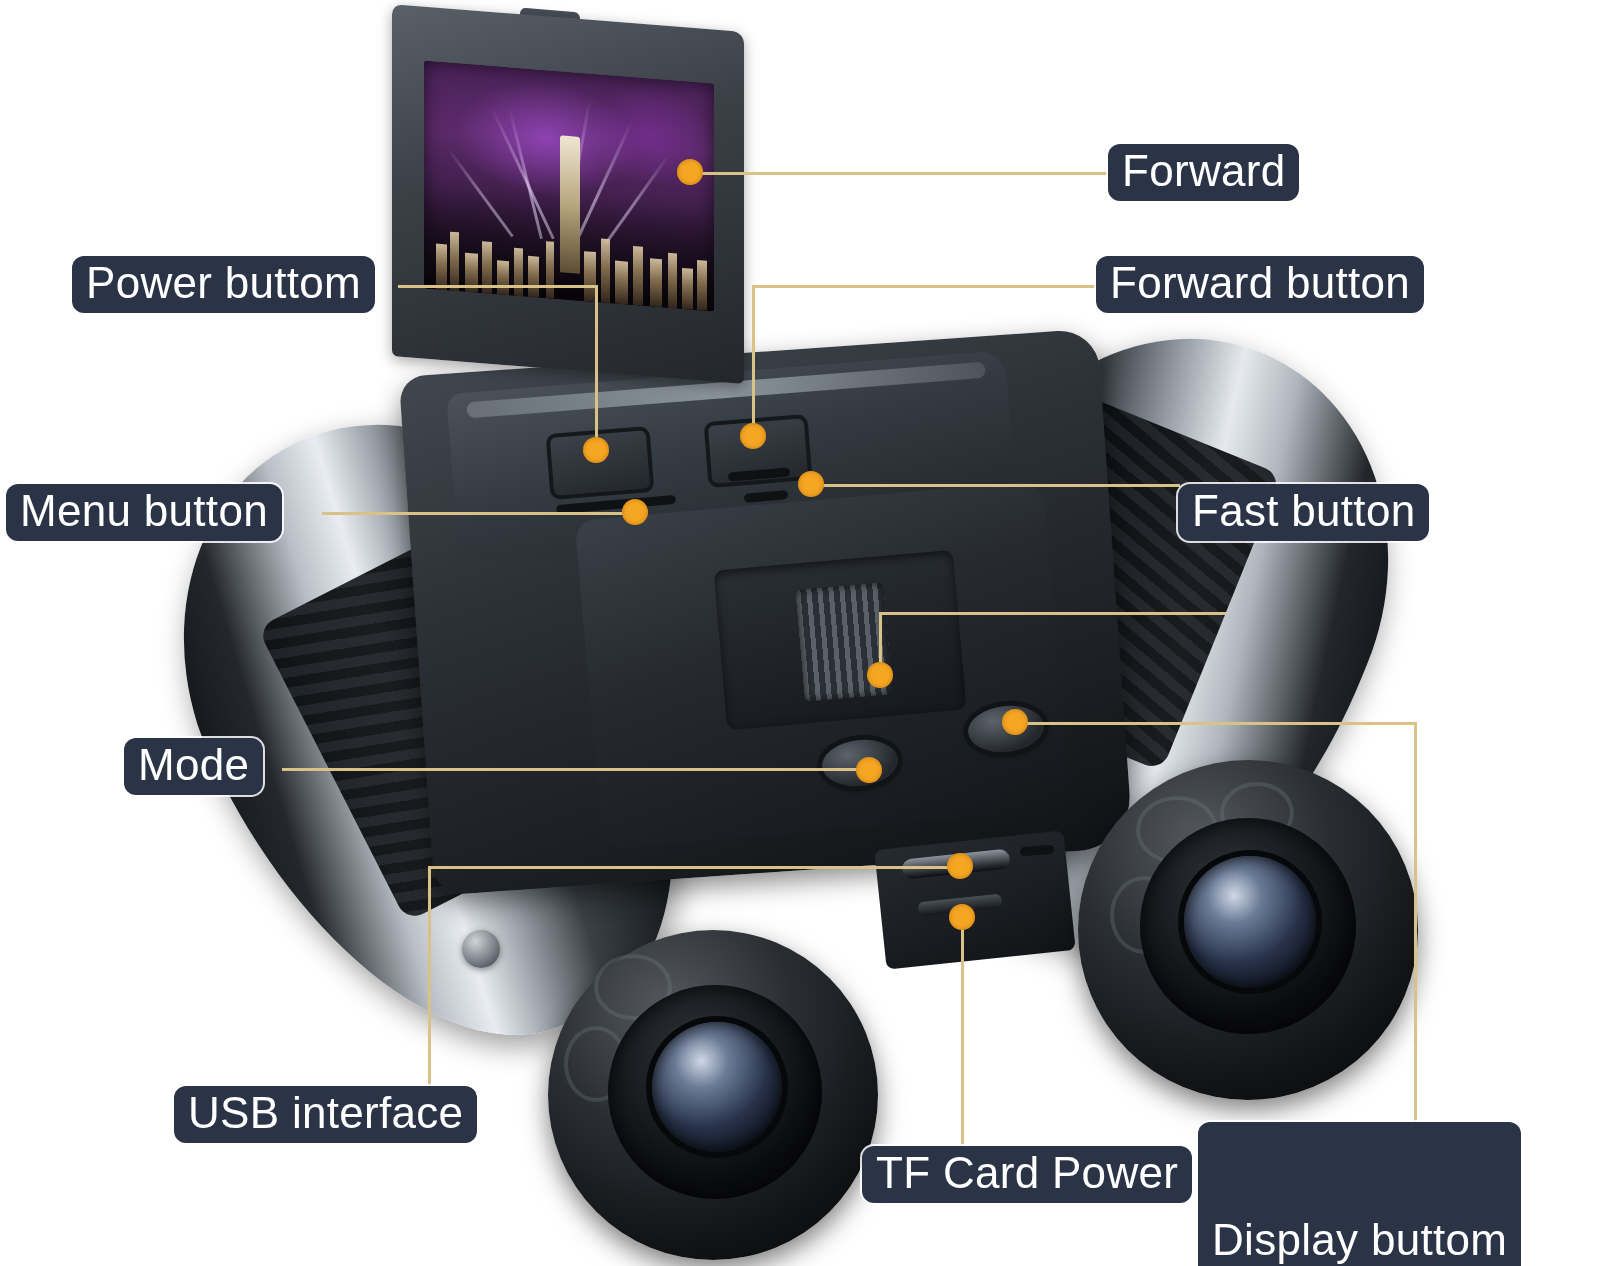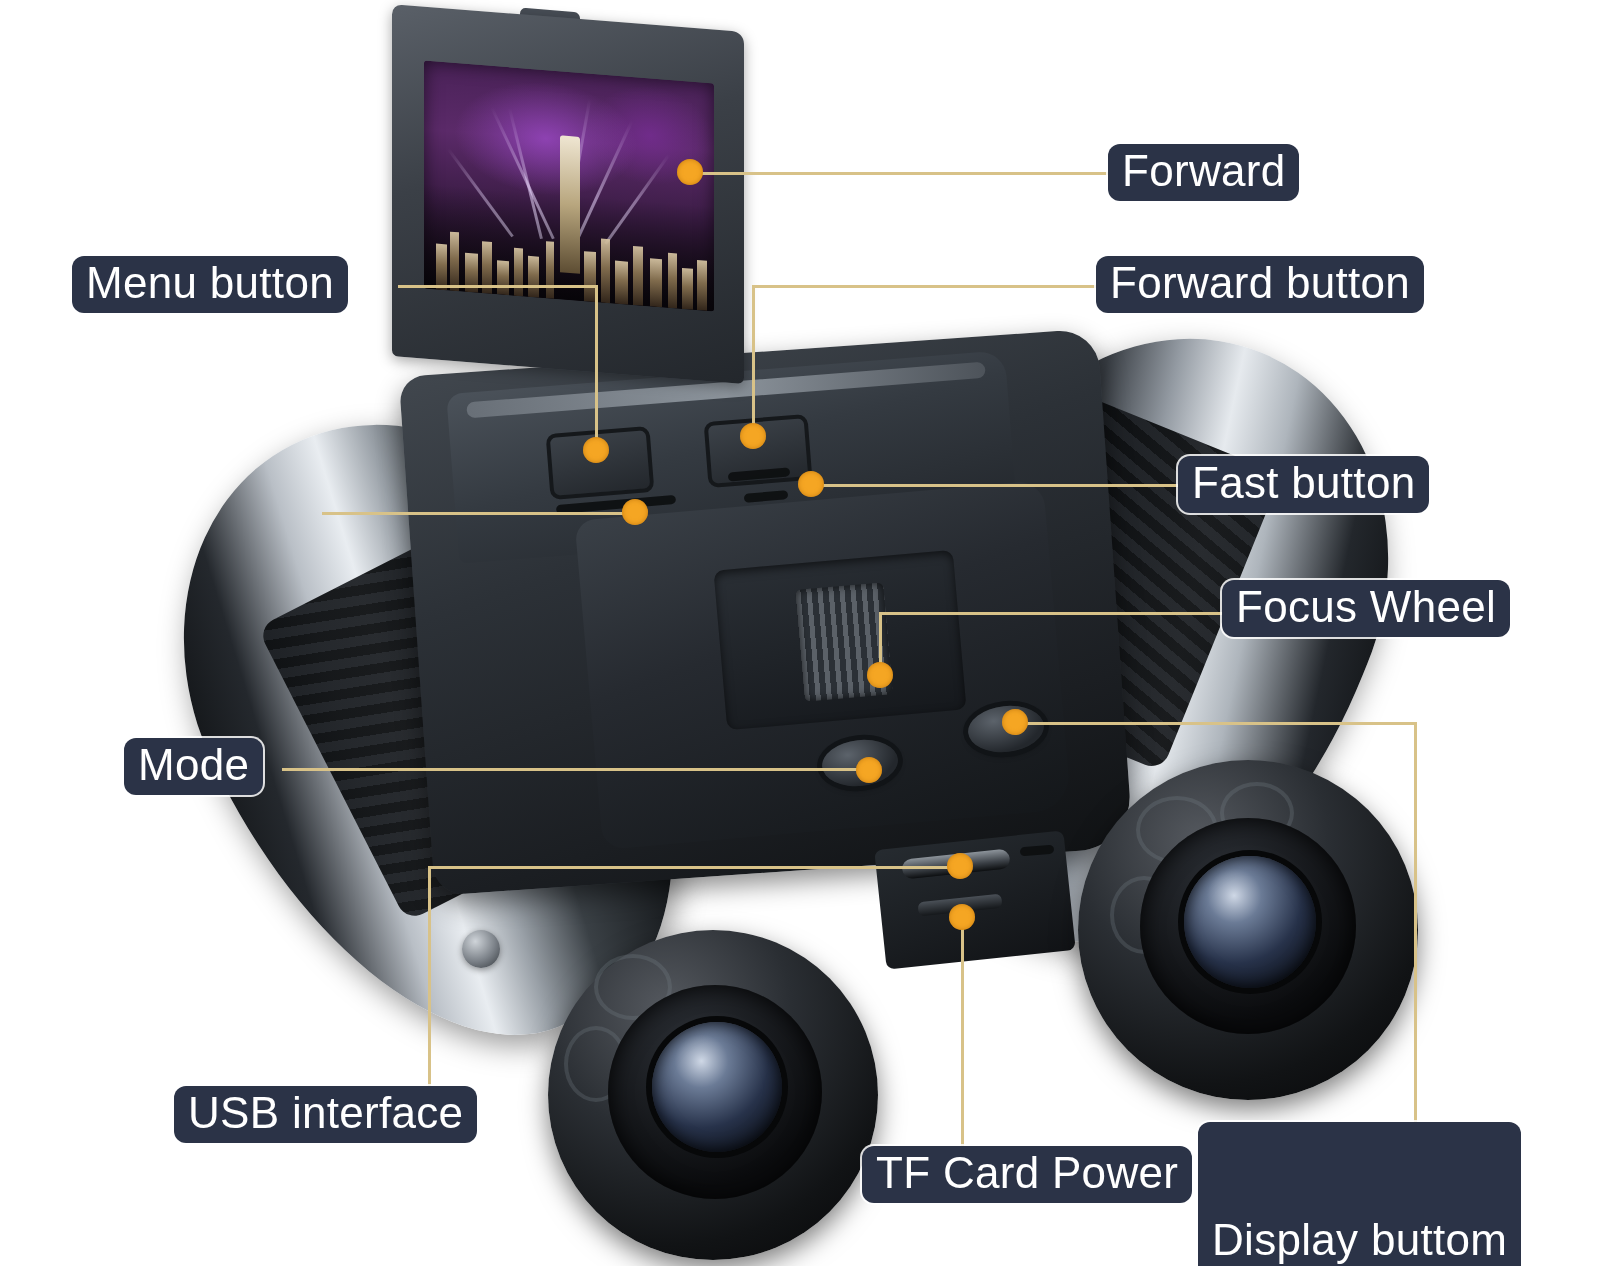--- a/index.html
+++ b/index.html
@@ -411,28 +411,28 @@
 
   <div class="lead v" style="left:961px; top:925px; height:232px;"></div>
   <div class="dot" style="left:949px; top:904px;"></div>
 
   <div class="lead h" style="left:1024px; top:722px; width:392px;"></div>
   <div class="lead v" style="left:1414px; top:722px; height:402px;"></div>
   <div class="dot" style="left:1002px; top:709px;"></div>
 
   <div class="label" style="left:1108px; top:144px;">Forward</div>
 
-  <div class="label" style="left:72px; top:256px;">Menu button</div>
+  <div class="label" style="left:72px; top:256px;">Power buttom</div>
 
   <div class="label" style="left:1096px; top:256px;">Forward button</div>
 
-
-  <div class="label" style="left:1178px; top:456px;">Fast button</div>
-
-  <div class="label" style="left:1222px; top:580px;">Focus Wheel</div>
+  <div class="label" style="left:6px; top:484px;">Menu button</div>
+
+  <div class="label" style="left:1178px; top:484px;">Fast button</div>
+
 
   <div class="label" style="left:124px; top:738px;">Mode</div>
 
   <div class="label" style="left:174px; top:1086px;">USB interface</div>
 
   <div class="label" style="left:862px; top:1146px;">TF Card Power</div>
 
   <div class="label two-line" style="left:1198px; top:1122px;">
     <div>Display buttom</div>
     

